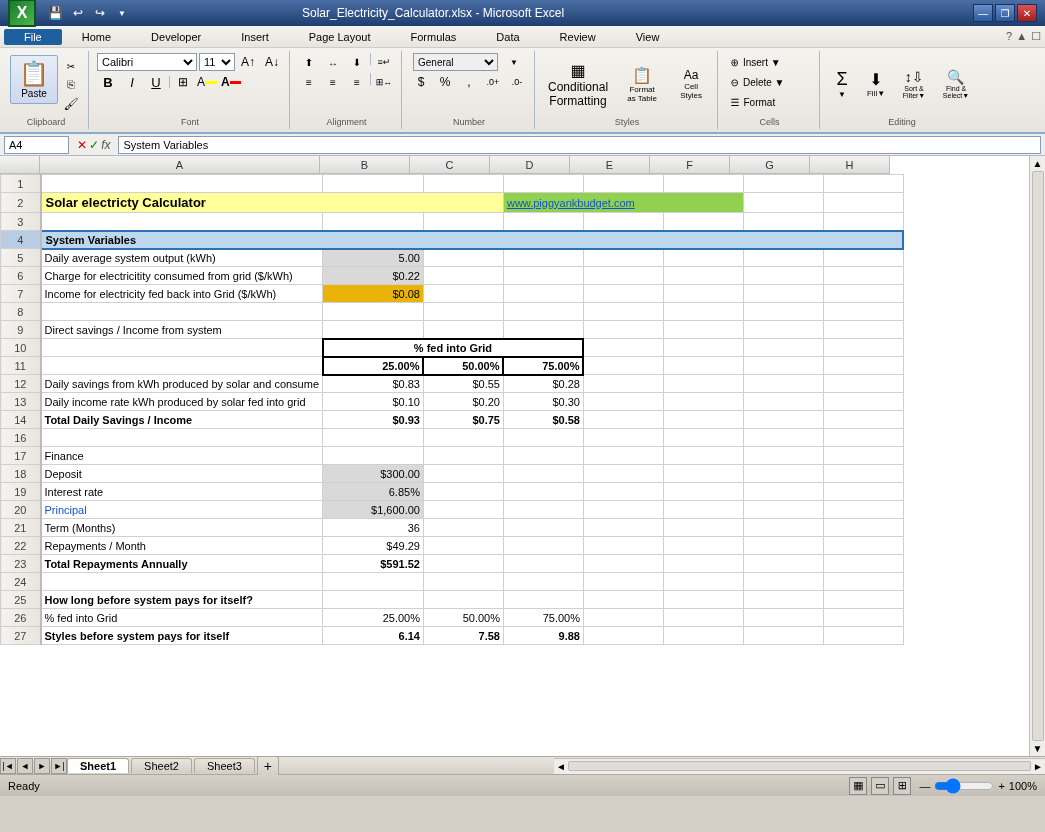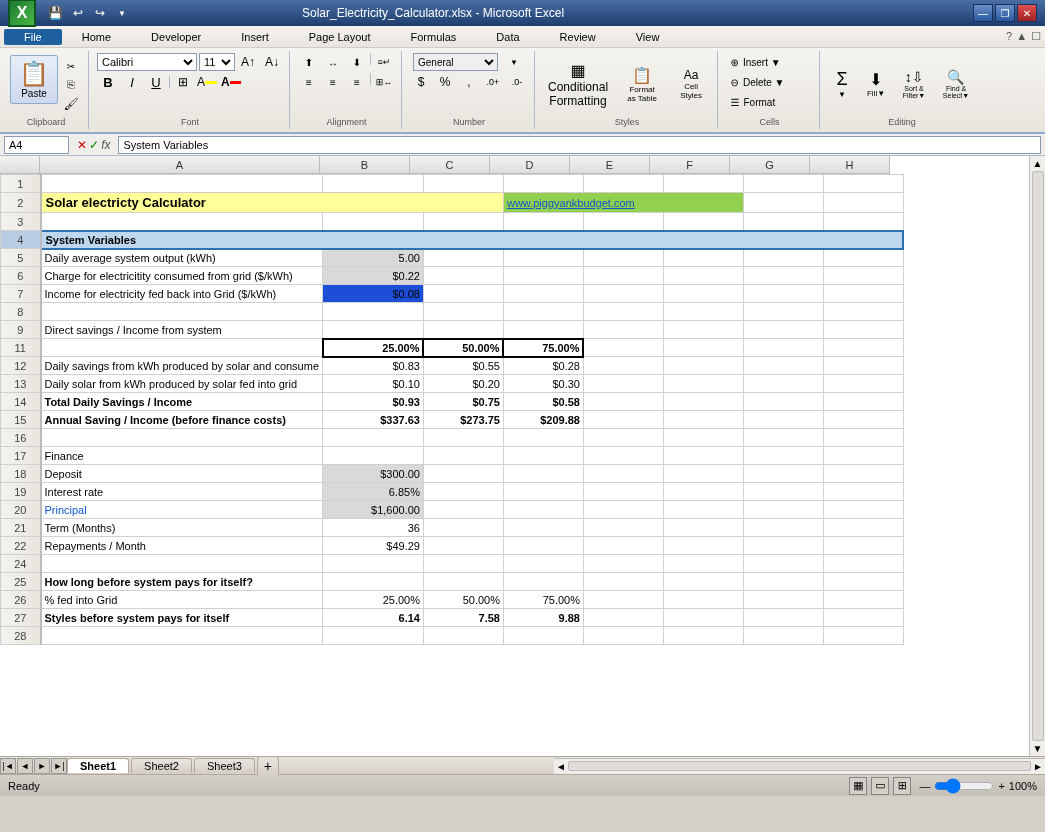--- a/index.html
+++ b/index.html
@@ -552,21 +552,21 @@
           <td></td>
           <td></td>
           <td></td>
           <td></td>
           <td></td>
         </tr>
 
         <tr>
           <td class="row-num">7</td>
           <td>Income for electricity fed back into Grid ($/kWh)</td>
-          <td style="background:#1d4ed8;text-align:right;">$0.08</td>
+          <td style="background:#eab308;text-align:right;">$0.08</td>
           <td></td>
           <td></td>
           <td></td>
           <td></td>
           <td></td>
           <td></td>
         </tr>
 
         <tr>
           <td class="row-num">8</td>
@@ -585,20 +585,29 @@
           <td>Direct savings / Income from system</td>
           <td></td>
           <td></td>
           <td></td>
           <td></td>
           <td></td>
           <td></td>
           <td></td>
         </tr>
 
+        <tr>
+          <td class="row-num">10</td>
+          <td></td>
+          <td colspan="3" style="border:2px solid #000;text-align:center;font-weight:bold;background:white;">% fed into Grid</td>
+          <td></td>
+          <td></td>
+          <td></td>
+          <td></td>
+        </tr>
 
         <tr>
           <td class="row-num">11</td>
           <td></td>
           <td style="border:2px solid #000;text-align:right;font-weight:bold;">25.00%</td>
           <td style="border:2px solid #000;text-align:right;font-weight:bold;">50.00%</td>
           <td style="border:2px solid #000;text-align:right;font-weight:bold;">75.00%</td>
           <td></td>
           <td></td>
           <td></td>
@@ -612,21 +621,21 @@
           <td style="text-align:right;">$0.55</td>
           <td style="text-align:right;">$0.28</td>
           <td></td>
           <td></td>
           <td></td>
           <td></td>
         </tr>
 
         <tr>
           <td class="row-num">13</td>
-          <td>Daily solar from kWh produced by solar fed into grid</td>
+          <td>Daily income rate kWh produced by solar fed into grid</td>
           <td style="text-align:right;">$0.10</td>
           <td style="text-align:right;">$0.20</td>
           <td style="text-align:right;">$0.30</td>
           <td></td>
           <td></td>
           <td></td>
           <td></td>
         </tr>
 
         <tr>
@@ -634,31 +643,20 @@
           <td style="font-weight:bold;">Total Daily Savings / Income</td>
           <td style="text-align:right;font-weight:bold;">$0.93</td>
           <td style="text-align:right;font-weight:bold;">$0.75</td>
           <td style="text-align:right;font-weight:bold;">$0.58</td>
           <td></td>
           <td></td>
           <td></td>
           <td></td>
         </tr>
 
-        <tr>
-          <td class="row-num">15</td>
-          <td style="font-weight:bold;">Annual Saving / Income (before finance costs)</td>
-          <td style="text-align:right;font-weight:bold;">$337.63</td>
-          <td style="text-align:right;font-weight:bold;">$273.75</td>
-          <td style="text-align:right;font-weight:bold;">$209.88</td>
-          <td></td>
-          <td></td>
-          <td></td>
-          <td></td>
-        </tr>
 
         <tr>
           <td class="row-num">16</td>
           <td></td>
           <td></td>
           <td></td>
           <td></td>
           <td></td>
           <td></td>
           <td></td>
@@ -730,20 +728,31 @@
           <td>Repayments / Month</td>
           <td style="text-align:right;">$49.29</td>
           <td></td>
           <td></td>
           <td></td>
           <td></td>
           <td></td>
           <td></td>
         </tr>
 
+        <tr>
+          <td class="row-num">23</td>
+          <td style="font-weight:bold;">Total Repayments Annually</td>
+          <td style="text-align:right;font-weight:bold;">$591.52</td>
+          <td></td>
+          <td></td>
+          <td></td>
+          <td></td>
+          <td></td>
+          <td></td>
+        </tr>
 
         <tr>
           <td class="row-num">24</td>
           <td></td>
           <td></td>
           <td></td>
           <td></td>
           <td></td>
           <td></td>
           <td></td>
@@ -779,31 +788,20 @@
           <td style="font-weight:bold;">Styles before system pays for itself</td>
           <td style="text-align:right;font-weight:bold;">6.14</td>
           <td style="text-align:right;font-weight:bold;">7.58</td>
           <td style="text-align:right;font-weight:bold;">9.88</td>
           <td></td>
           <td></td>
           <td></td>
           <td></td>
         </tr>
 
-        <tr>
-          <td class="row-num">28</td>
-          <td></td>
-          <td></td>
-          <td></td>
-          <td></td>
-          <td></td>
-          <td></td>
-          <td></td>
-          <td></td>
-        </tr>
       </tbody>
         </table>
     </div>
   </div>
 
   <div class="scrollbar-v" style="display:flex;flex-direction:column;align-items:center;justify-content:space-between;padding:2px 0;">
     <div style="font-size:10px;cursor:pointer">▲</div>
     <div style="flex:1;width:12px;background:#e0ddd8;margin:2px 0;border:1px solid #bbb;border-radius:2px;"></div>
     <div style="font-size:10px;cursor:pointer">▼</div>
   </div>

